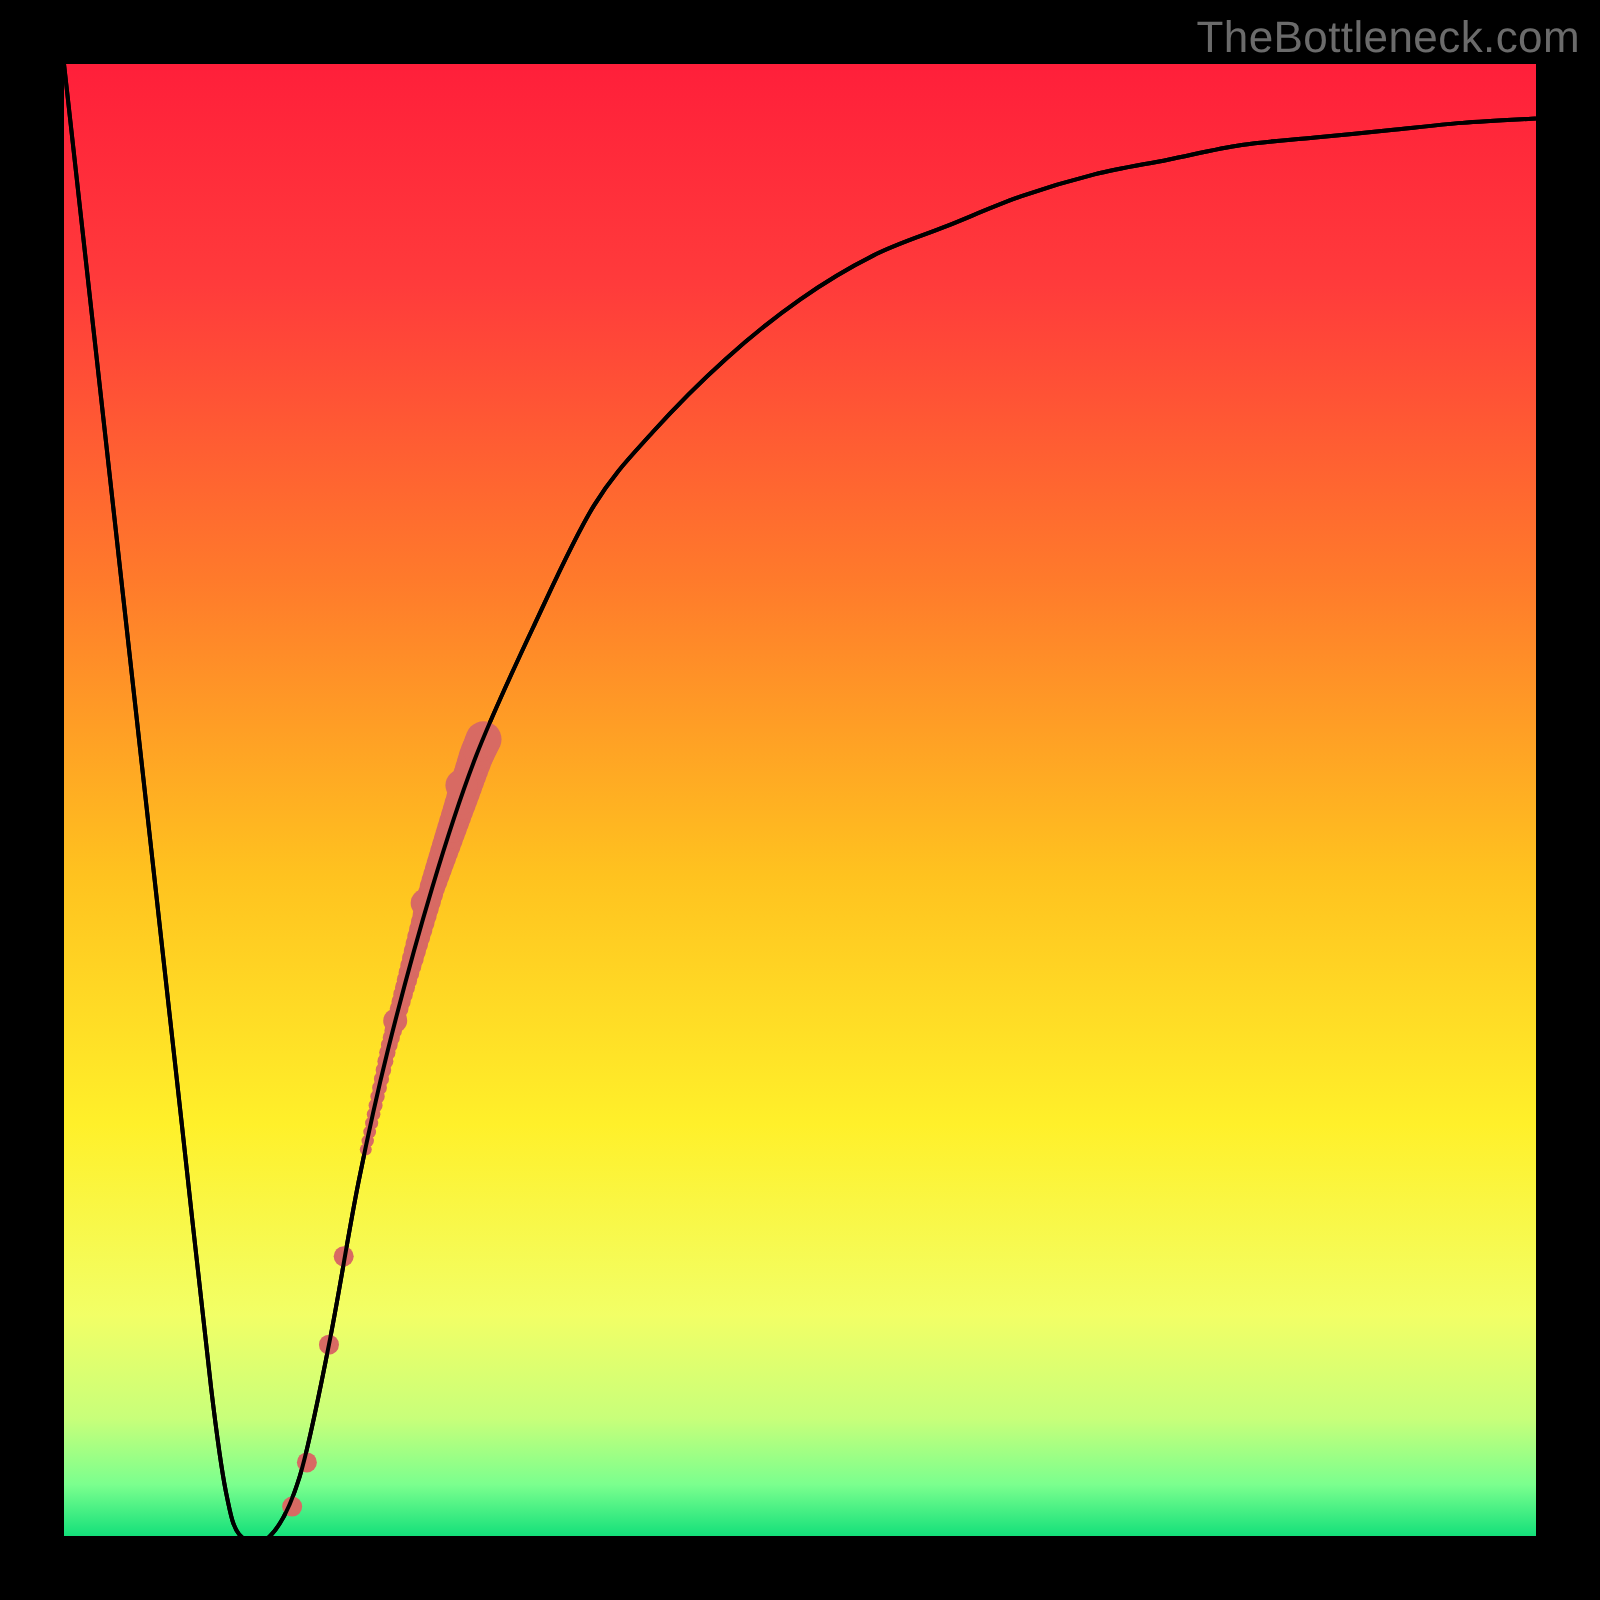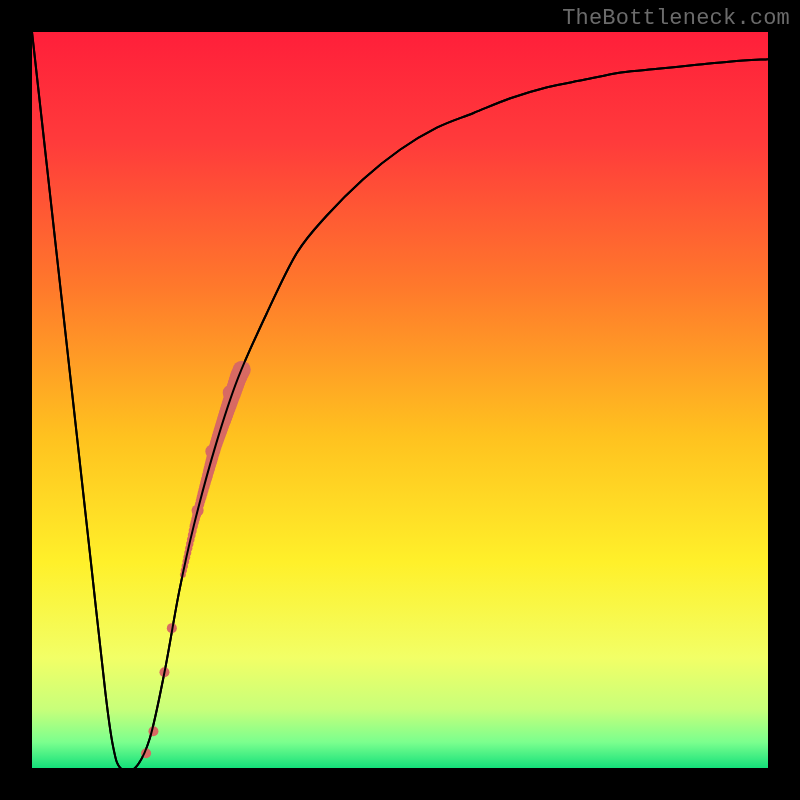--- a/index.html
+++ b/index.html
@@ -11,21 +11,20 @@
     overflow: hidden;
     font-family: Arial, Helvetica, sans-serif;
   }
   .frame {
     position: absolute;
     left: 0;
     top: 0;
     width: 800px;
     height: 800px;
     background: #000;
-    font-family: Liberation Mono, monospace;
   }
   .plot {
     position: absolute;
     left: 32px;
     top: 32px;
     width: 736px;
     height: 736px;
     overflow: hidden;
   }
   .plot svg {

